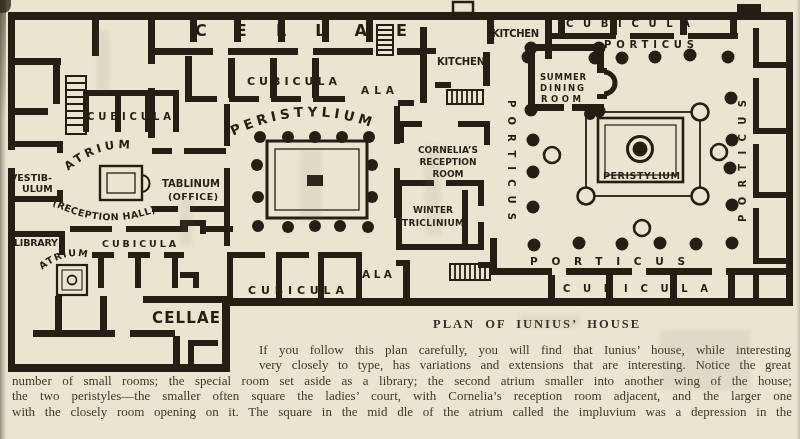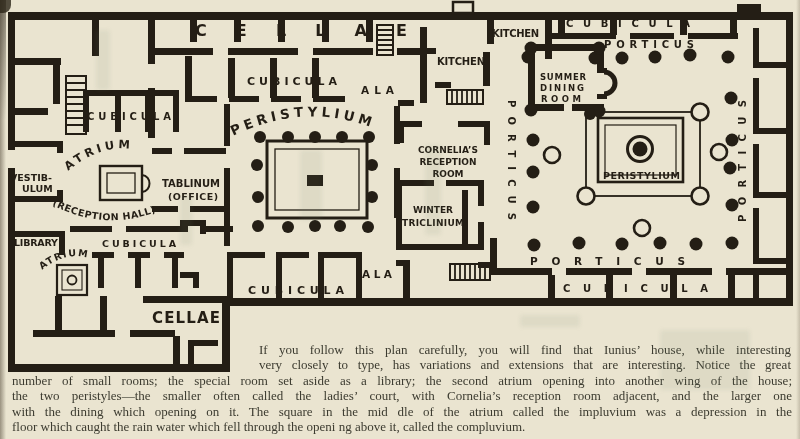--- a/index.html
+++ b/index.html
@@ -331,27 +331,27 @@
       <text x="433" y="213" font-size="9" text-anchor="middle">WINTER</text>
       <text x="433" y="226" font-size="9" text-anchor="middle" textLength="62" lengthAdjust="spacing">TRICLINIUM</text>
       <text x="508" y="100" font-size="10" textLength="120" lengthAdjust="spacing" transform="rotate(90 508 100)">PORTICUS</text>
       <text x="746" y="222" font-size="10" textLength="122" lengthAdjust="spacing" transform="rotate(-90 746 222)">PORTICUS</text>
       <text x="530" y="265" font-size="10.5" textLength="155" lengthAdjust="spacing">PORTICUS</text>
       <text x="563" y="292" font-size="10" textLength="145" lengthAdjust="spacing">CUBICULA</text>
       <text x="603" y="179" font-size="9.5" textLength="77" lengthAdjust="spacing">PERISTYLIUM</text>
     </g>
   </svg>
 
+  <div class="caption">PLAN OF IUNIUS’ HOUSE</div>
 
   <div class="bodyline narrow" style="top:342px;">If you follow this plan carefully, you will find that Iunius’ house, while interesting</div>
   <div class="bodyline narrow" style="top:357px;">very closely to type, has variations and extensions that are interesting. Notice the great</div>
-  <div class="bodyline wide" style="top:373px;">number of small rooms; the special room set aside as a library; the second atrium opening into another wing of the house;</div>
-  <div class="bodyline wide" style="top:388px;">the two peristyles—the smaller often called the ladies’ court, with Cornelia’s reception room adjacent, and the larger one</div>
-  <div class="bodyline wide" style="top:404px;">with the dining which opening on it.  The square in the mid dle of the atrium called the impluvium was a depression in the</div>
-  <div class="bodyline wide last" style="top:419px;">floor which caught the rain water which fell through the openi ng above it, called the compluvium.</div>
+  <div class="bodyline wide" style="top:373px;">number of small rooms; the special room set aside as a library; the second atrium smaller into another wing of the house;</div>
+  <div class="bodyline wide" style="top:388px;">the two peristyles—the smaller often square the ladies’ court, with Cornelia’s reception room adjacent, and the larger one</div>
+  <div class="bodyline wide" style="top:404px;">with the closely room opening on it.  The square in the mid dle of the atrium called the impluvium was a depression in the</div>
 
   <div class="bleed" style="left:300px;top:150px;width:22px;height:70px;"></div>
   <div class="bleed" style="left:425px;top:145px;width:16px;height:90px;"></div>
   <div class="bleed" style="left:96px;top:30px;width:14px;height:60px;"></div>
   <div class="bleed" style="left:520px;top:315px;width:60px;height:12px;"></div>
   <div class="bleed" style="left:660px;top:330px;width:90px;height:60px;"></div>
   <div class="bleed" style="left:180px;top:195px;width:12px;height:50px;"></div>
   <div class="edge-left"></div>
   <div class="corner-blob"></div>
   <div class="edge-right"></div>

